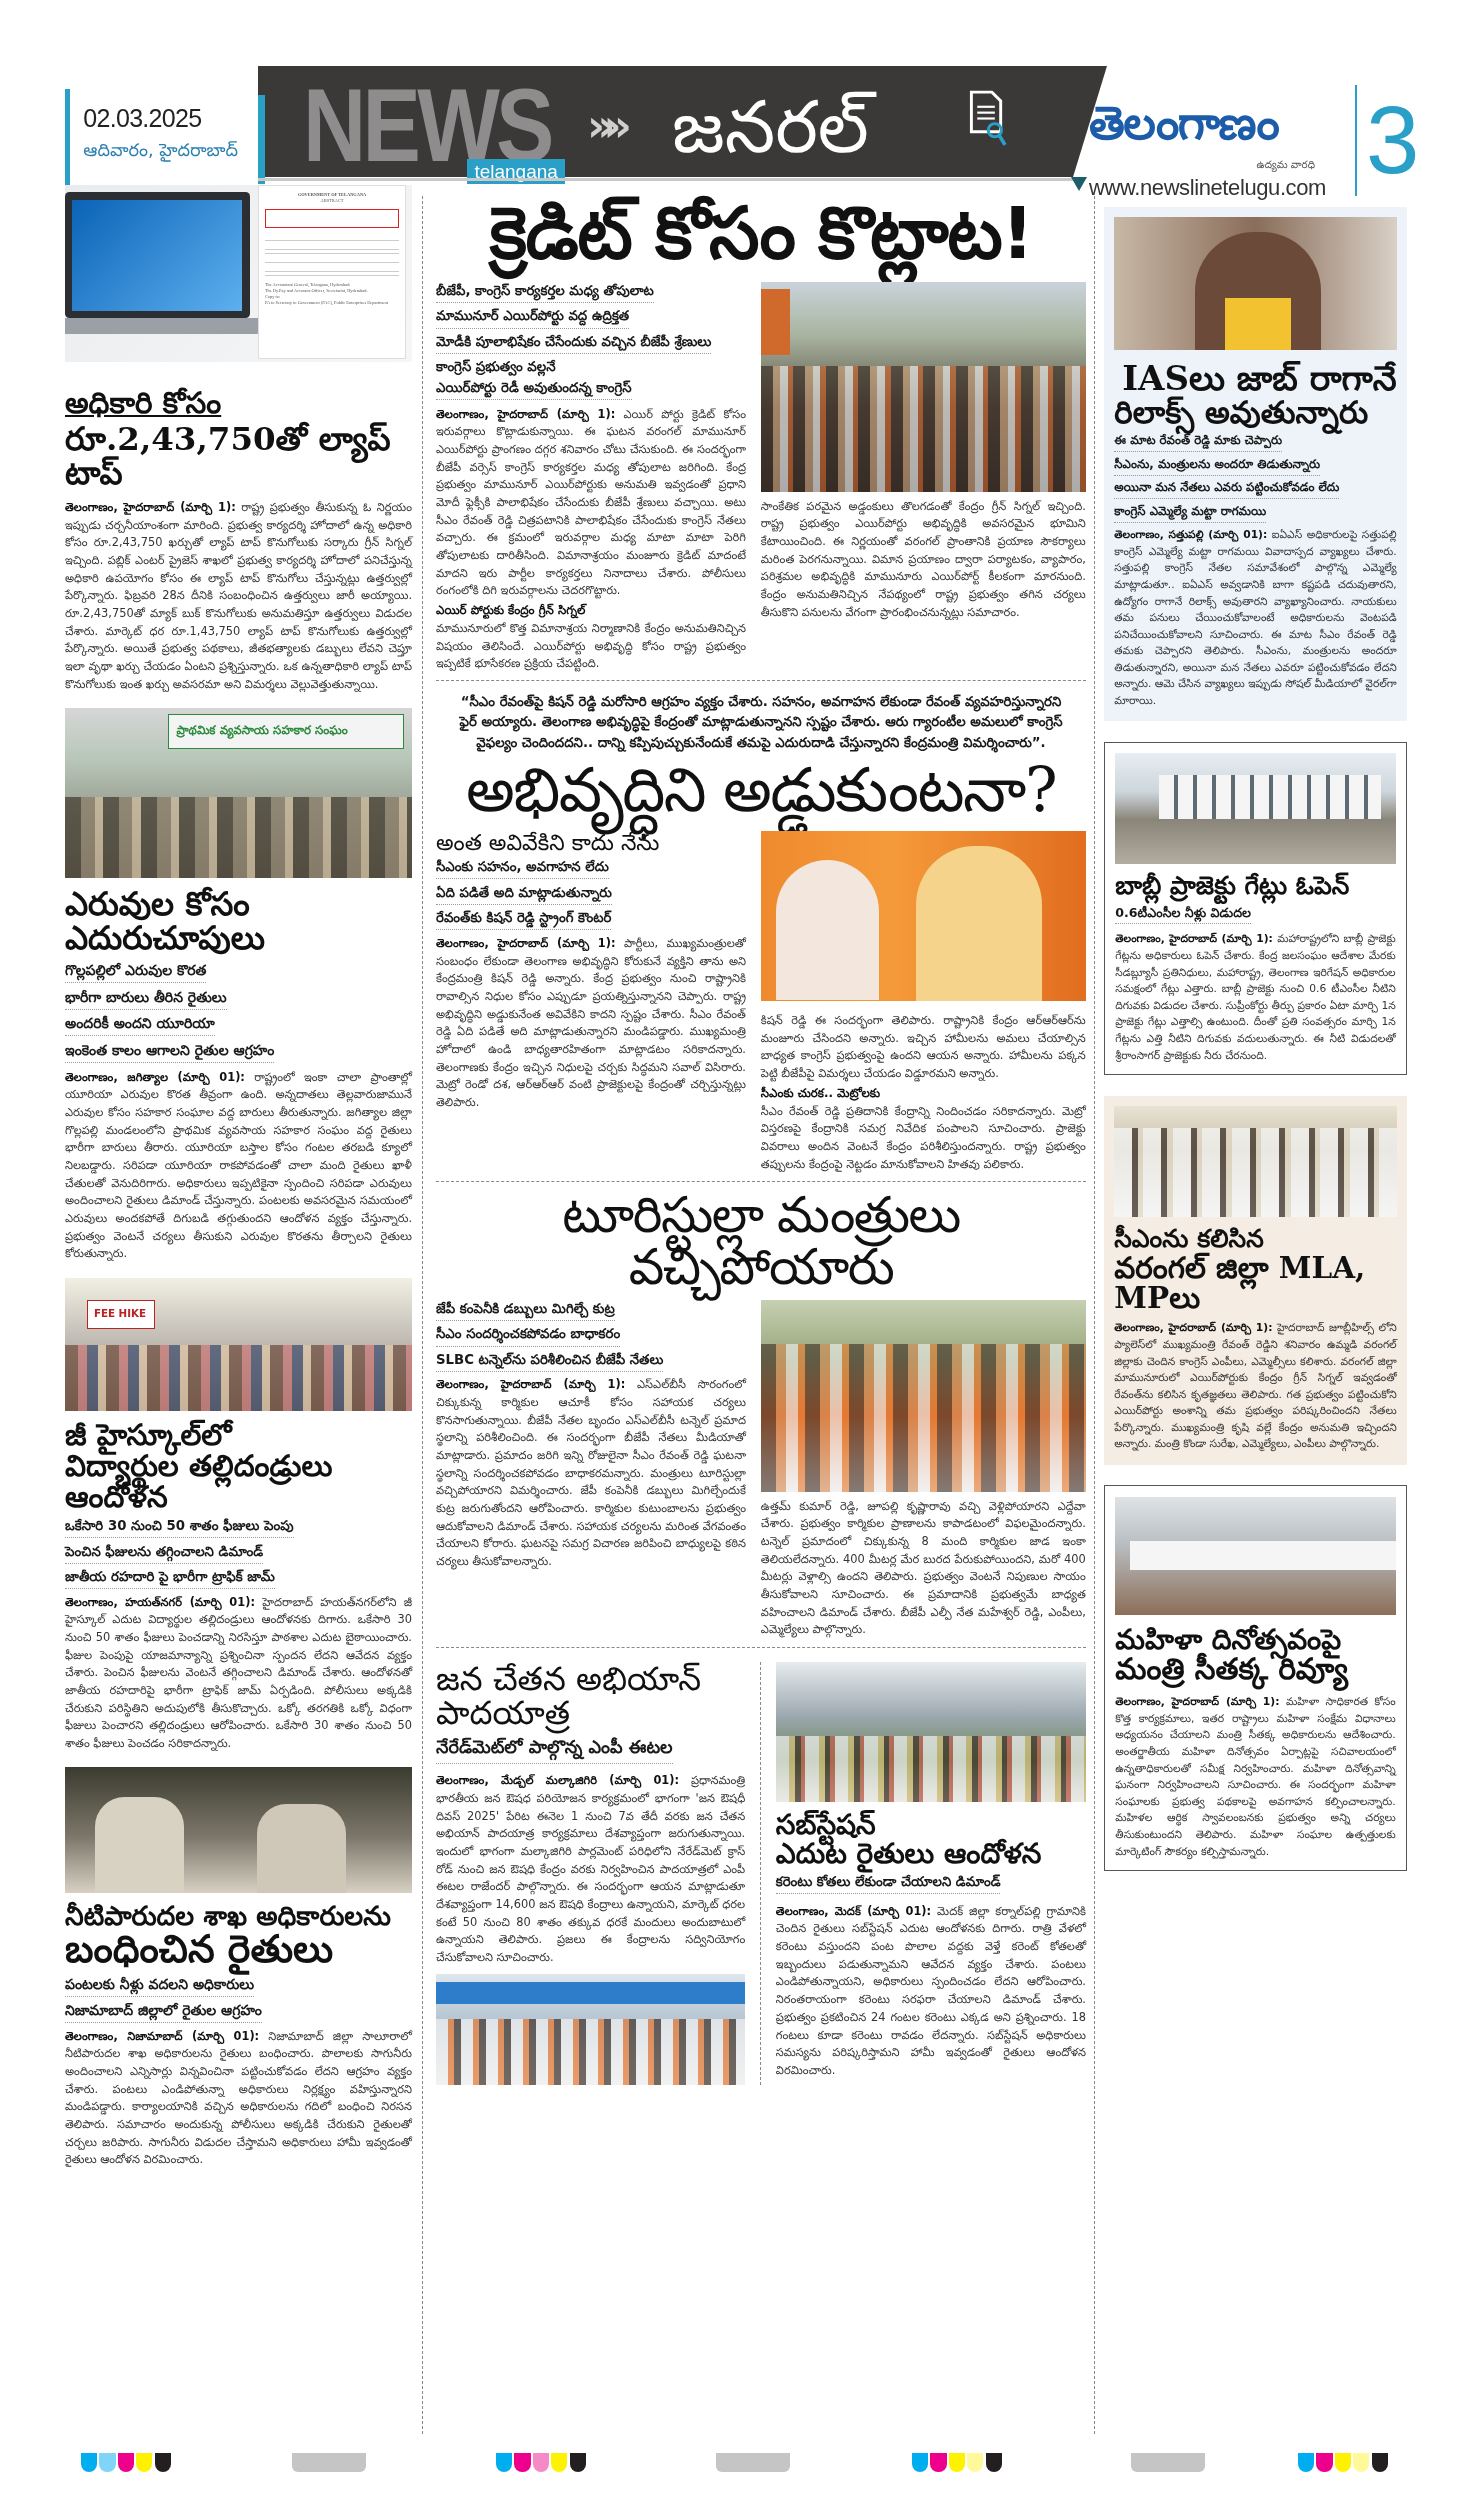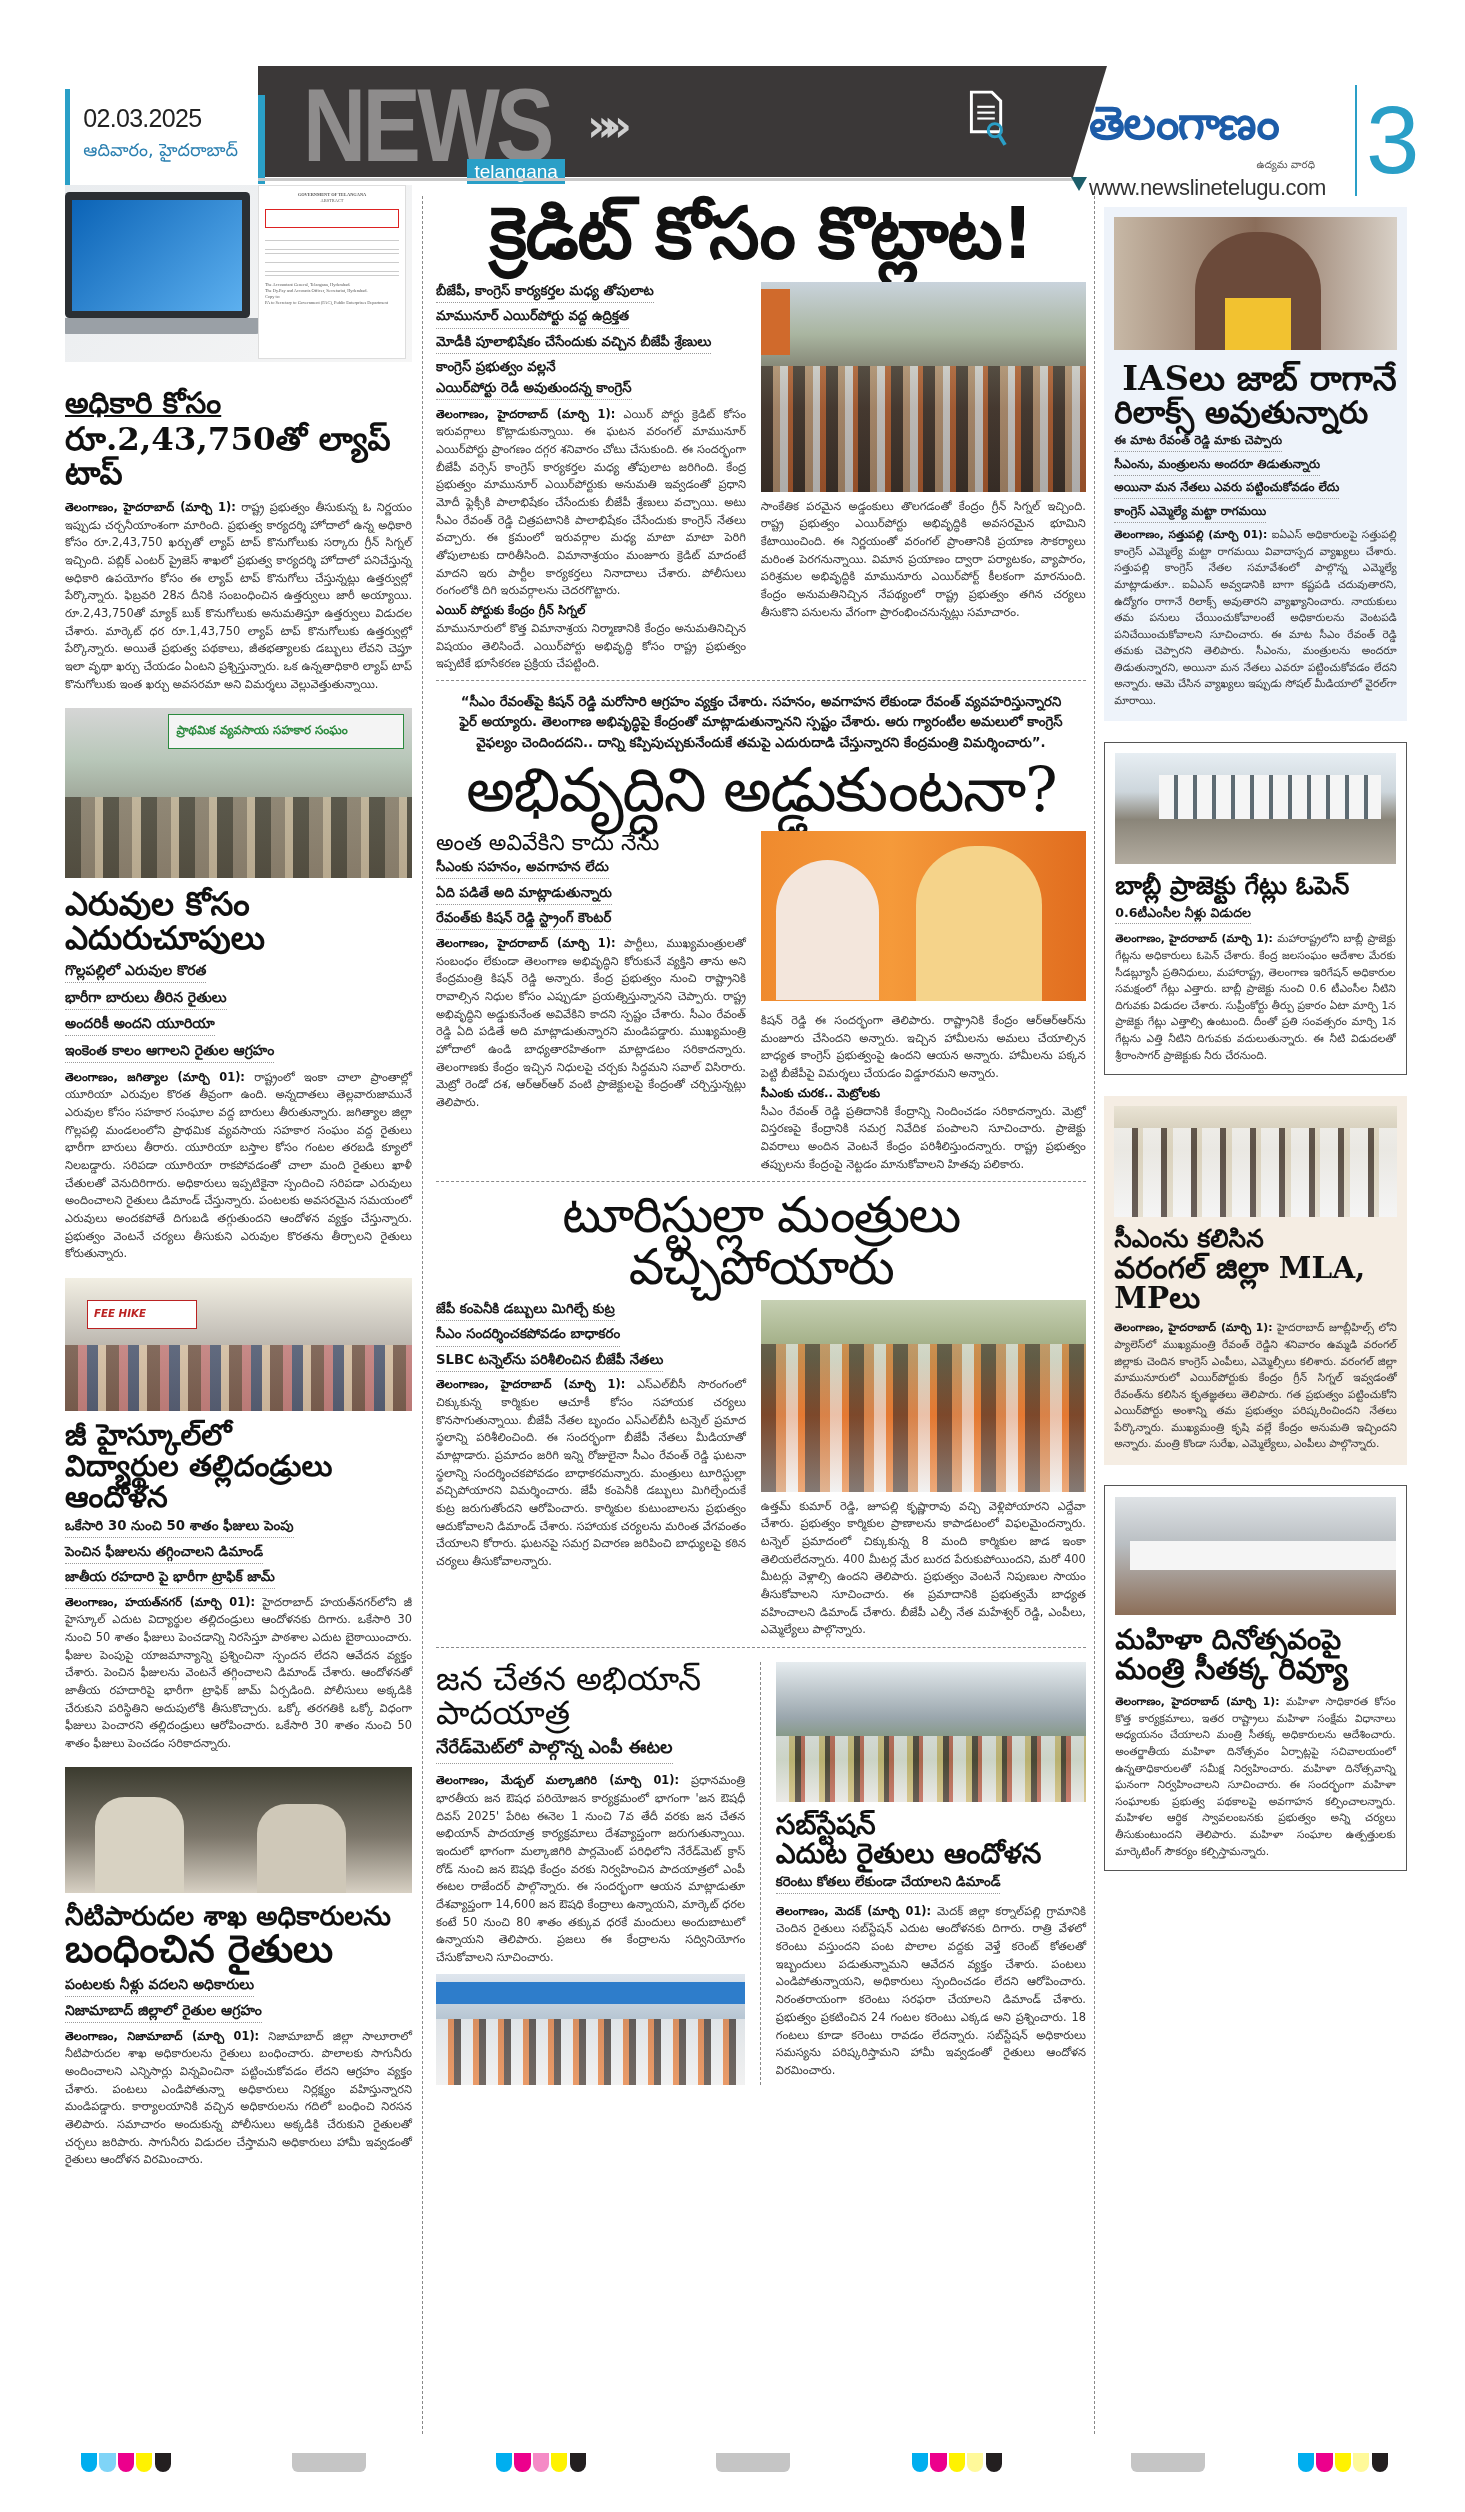--- a/index.html
+++ b/index.html
@@ -72,20 +72,21 @@
 <div class="masthead">
   <div class="date-box">
     <div class="date">02.03.2025</div>
     <div class="day">ఆదివారం, హైదరాబాద్</div>
   </div>
   <div class="banner"></div>
   <div class="date-accent"></div>
   <div class="banner-news">NEWS</div>
   <div class="banner-tag">telangana</div>
   <div class="banner-arrows">»»</div>
+  <div class="banner-section">జనరల్</div>
   <svg class="banner-icon" viewBox="0 0 56 80">
     <path d="M6 4 H34 L46 16 V58 H6 Z" fill="none" stroke="#fff" stroke-width="4"></path>
     <line x1="14" y1="24" x2="38" y2="24" stroke="#fff" stroke-width="3"></line>
     <line x1="14" y1="32" x2="38" y2="32" stroke="#fff" stroke-width="3"></line>
     <line x1="14" y1="40" x2="38" y2="40" stroke="#fff" stroke-width="3"></line>
     <circle cx="38" cy="56" r="9" fill="none" stroke="#2a9fc7" stroke-width="4"></circle>
     <line x1="44" y1="63" x2="52" y2="76" stroke="#2a9fc7" stroke-width="5"></line>
   </svg>
   <div class="banner-underline"></div>
   <div class="banner-tip"></div>
@@ -138,21 +139,21 @@
       <div class="deck" style="font-size:14px;">ఇంకెంత కాలం ఆగాలని రైతుల ఆగ్రహం</div>
     </div>
     <p class="body" style="margin-top:5.9px;">
       <span class="dateline">తెలంగాణం, జగిత్యాల (మార్చి 01):</span>
       <span>రాష్ట్రంలో ఇంకా చాలా ప్రాంతాల్లో యూరియా ఎరువుల కొరత తీవ్రంగా ఉంది. అన్నదాతలు తెల్లవారుజామునే ఎరువుల కోసం సహకార సంఘాల వద్ద బారులు తీరుతున్నారు. జగిత్యాల జిల్లా గొల్లపల్లి మండలంలోని ప్రాథమిక వ్యవసాయ సహకార సంఘం వద్ద రైతులు భారీగా బారులు తీరారు. యూరియా బస్తాల కోసం గంటల తరబడి క్యూలో నిలబడ్డారు. సరిపడా యూరియా రాకపోవడంతో చాలా మంది రైతులు ఖాళీ చేతులతో వెనుదిరిగారు. అధికారులు ఇప్పటికైనా స్పందించి సరిపడా ఎరువులు అందించాలని రైతులు డిమాండ్ చేస్తున్నారు. పంటలకు అవసరమైన సమయంలో ఎరువులు అందకపోతే దిగుబడి తగ్గుతుందని ఆందోళన వ్యక్తం చేస్తున్నారు. ప్రభుత్వం వెంటనే చర్యలు తీసుకుని ఎరువుల కొరతను తీర్చాలని రైతులు కోరుతున్నారు.</span>
     </p>
   </div>
 
   <div class="left-article" style="margin-top:14.8px;">
     <div class="photo protest-photo">
-      <div style="position:absolute;left:22px;top:22px;width:110px;height:29.5px;background:#fff;border:1.5px solid #b22;color:#b22;font-size:10.3px;font-weight:bold;padding:5.9px;font-style:italic;">FEE HIKE</div>
+      <div style="position:absolute;left:22px;top:22px;width:68px;height:29.5px;background:#fff;border:1.5px solid #b22;color:#b22;font-size:10.3px;font-weight:bold;padding:5.9px;">FEE HIKE</div>
       <div style="position:absolute;left:0;bottom:0;width:100%;height:66px;background:repeating-linear-gradient(90deg,#6b4a3a 0 13.3px,#c77 13.3px 22px,#3a4a6b 22px 32.5px,#e2c8a8 32.5px 41px);opacity:.7;"></div>
     </div>
     <div class="headline" style="font-size:29.5px;margin-top:8.9px;">జీ హైస్కూల్‌లో</div>
     <div class="headline" style="font-size:29.5px;">విద్యార్థుల తల్లిదండ్రులు ఆందోళన</div>
     <div class="deck-block" style="margin-top:4.4px;">
       <div class="deck" style="font-size:13.3px;">ఒకేసారి 30 నుంచి 50 శాతం ఫీజులు పెంపు</div>
       <div class="deck" style="font-size:13.3px;">పెంచిన ఫీజులను తగ్గించాలని డిమాండ్</div>
       <div class="deck" style="font-size:13.3px;">జాతీయ రహదారి పై భారీగా ట్రాఫిక్ జామ్</div>
     </div>
     <p class="body" style="margin-top:4.4px;">

